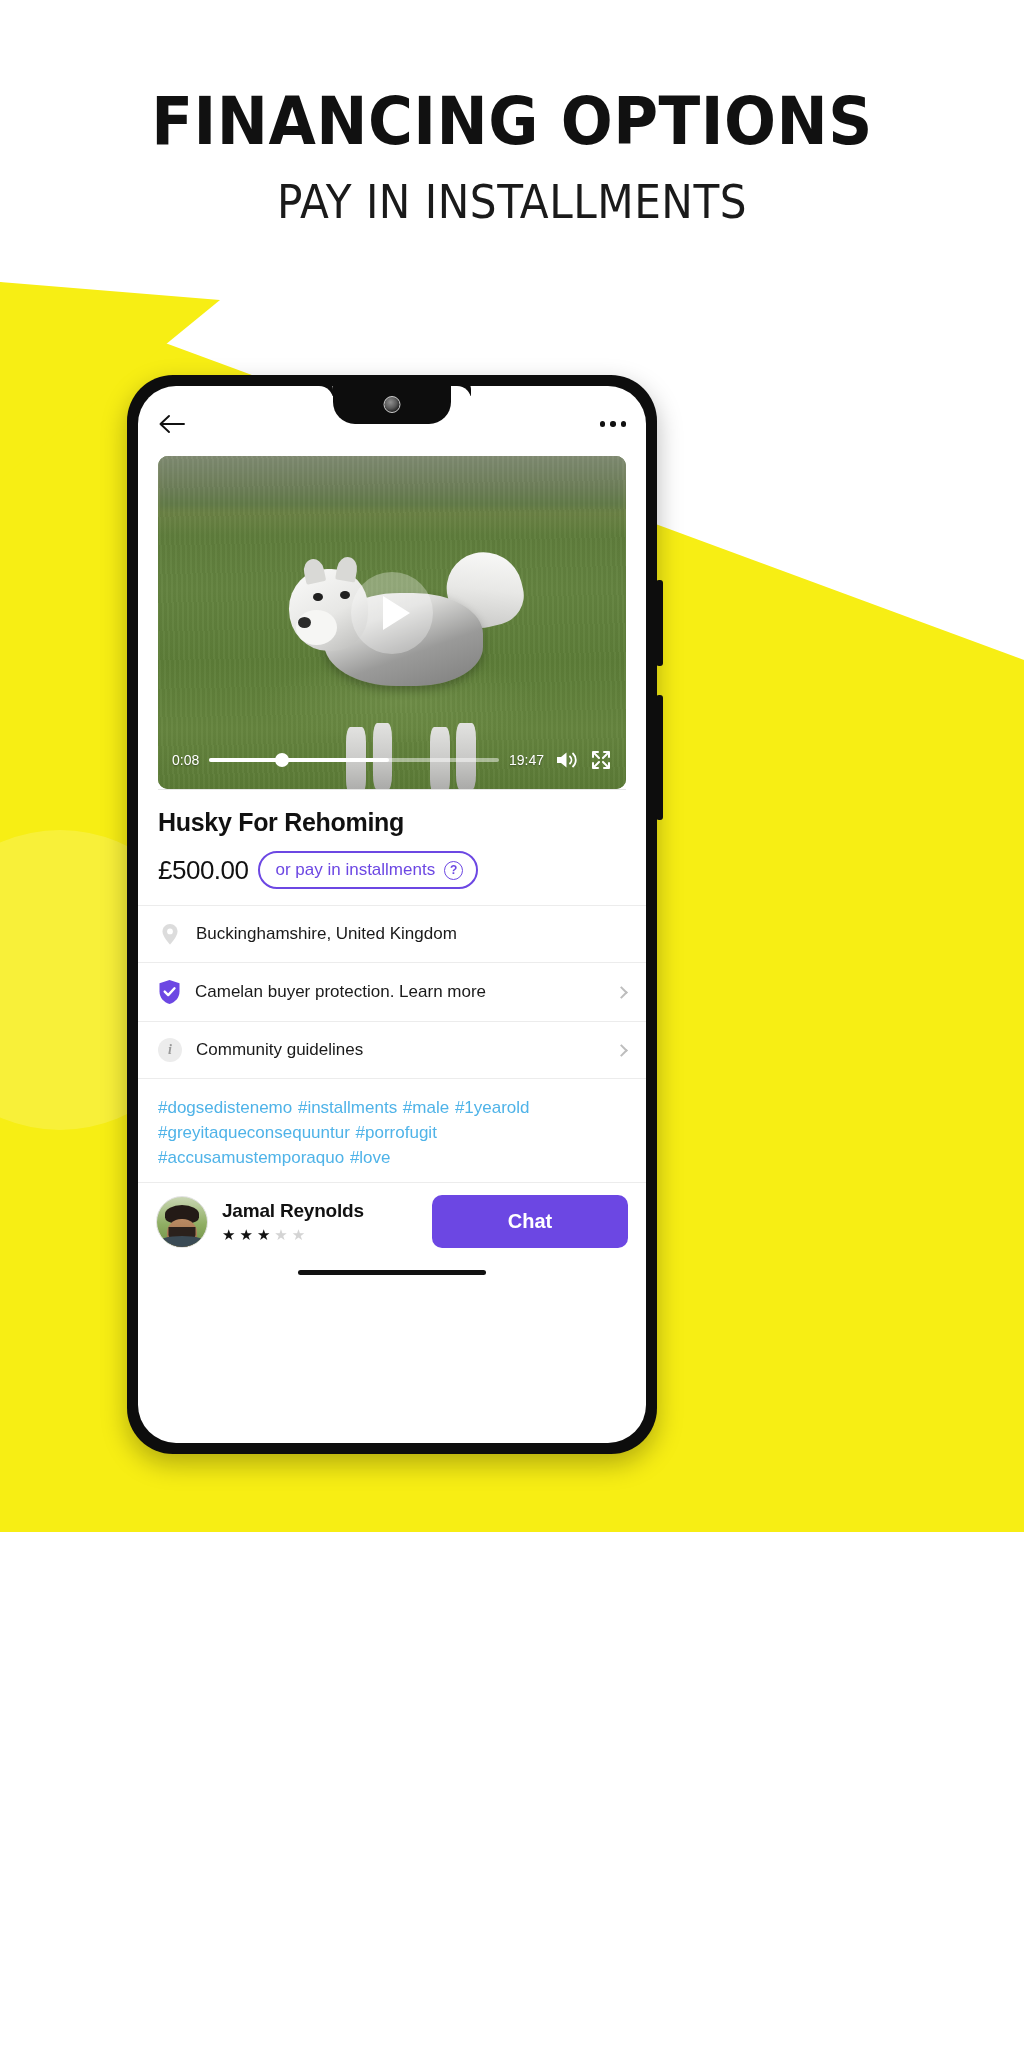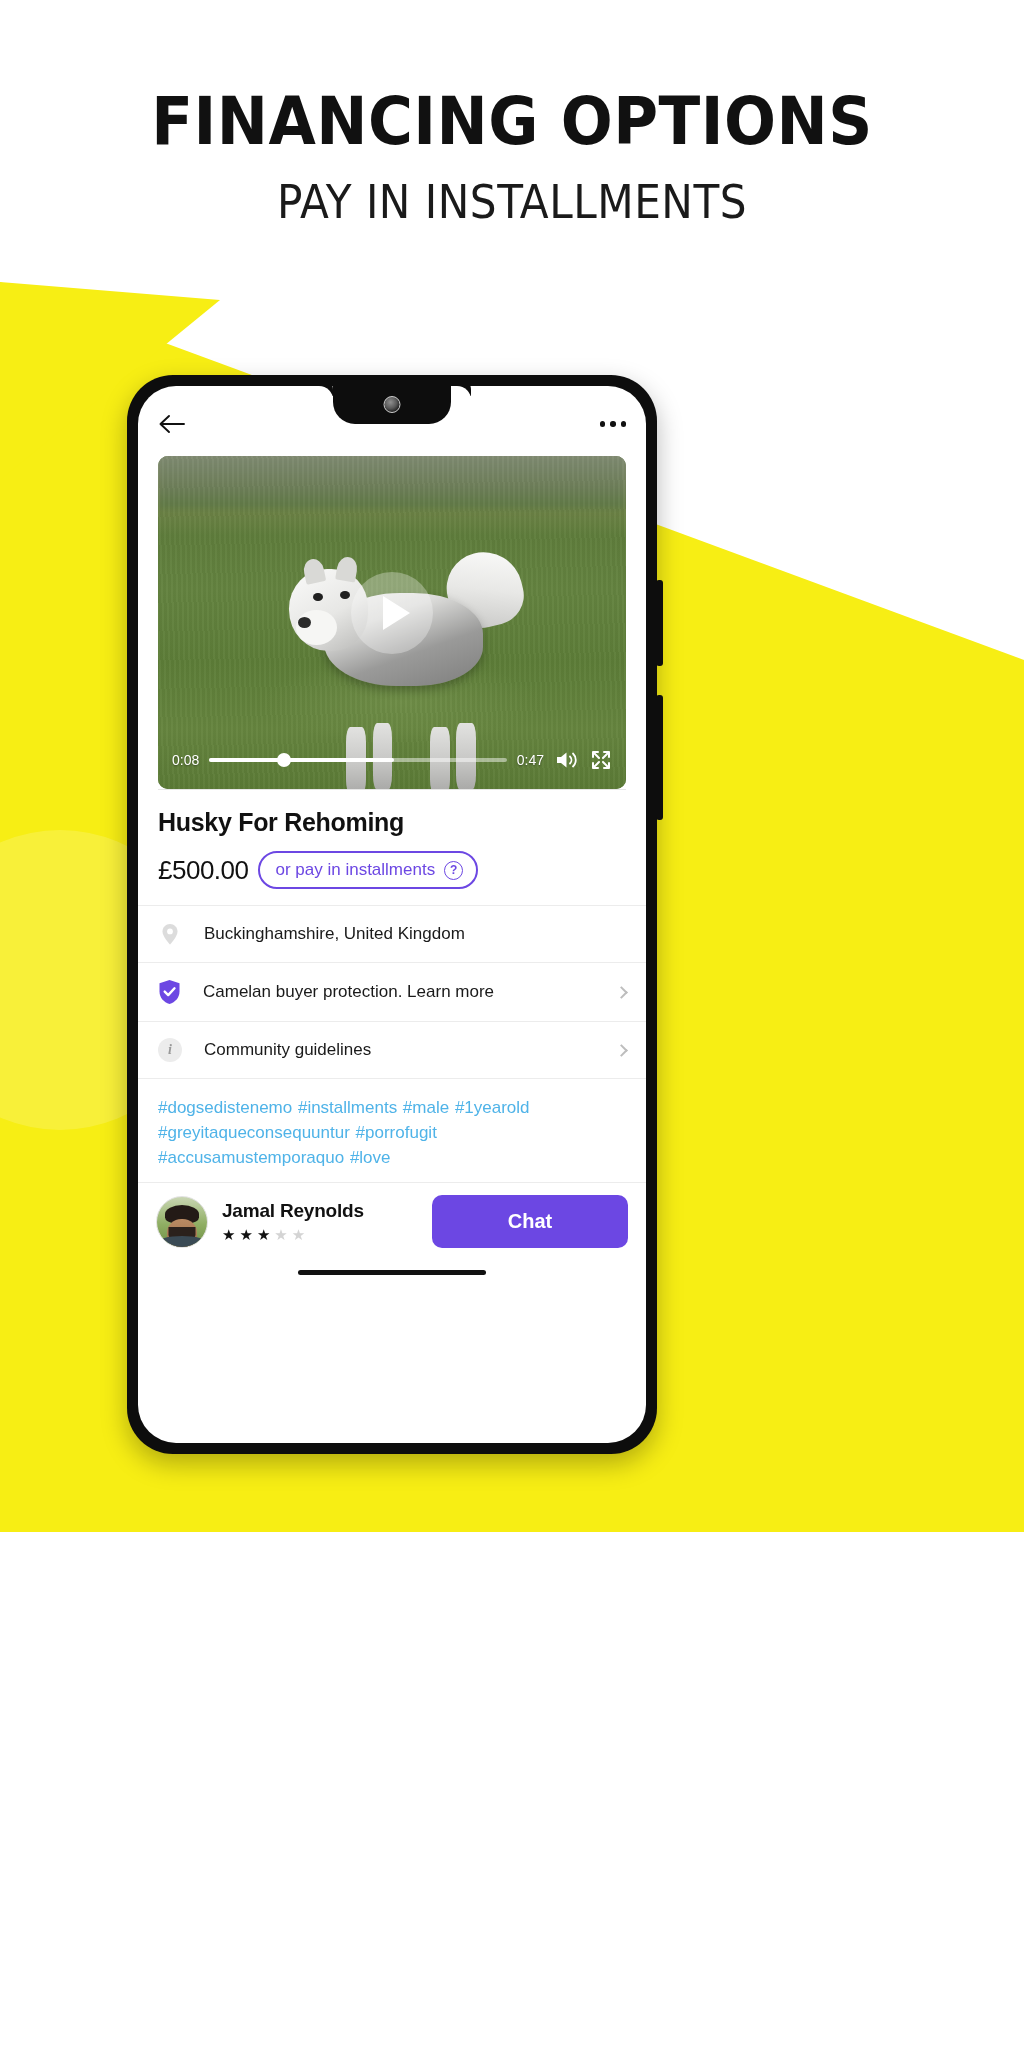--- a/index.html
+++ b/index.html
@@ -285,21 +285,21 @@
   }
   .pill-q {
     width: 19px; height: 19px; border-radius: 50%;
     border: 1.6px solid #6c47e3;
     display: inline-flex; align-items: center; justify-content: center;
     font-size: 12px; font-weight: 700; line-height: 1;
   }
 
   
   .info-row {
-    display: flex; align-items: center; gap: 22px;
+    display: flex; align-items: center; gap: 14px;
     padding: 16px 20px;
     border-top: 1px solid #ececec;
     cursor: pointer;
   }
   .info-text { flex: 1; font-size: 17px; color: #1a1a1a; }
   .info-text.bold { font-weight: 400; }
   .chev { width: 9px; height: 9px; border-right: 2px solid #bdbdbd;
           border-top: 2px solid #bdbdbd; transform: rotate(45deg); flex: none; }
   .pin {
     width: 24px; height: 24px; flex: none;
@@ -432,21 +432,21 @@
         <div class="play-btn">
           <div class="play-tri"></div>
         </div>
 
         <div class="video-controls">
           <span class="vtime">0:08</span>
           <div class="scrub">
             <div class="scrub-filled" id="scrub-filled" style="width: 62%;"></div>
             <div class="scrub-thumb" id="scrub-thumb" style="left: 25%;"></div>
           </div>
-          <span class="vtime">0:47</span>
+          <span class="vtime">19:47</span>
           <svg class="vc-icon" width="26" height="22" viewBox="0 0 26 22">
             <path d="M3 8 H7 L12.5 3.5 V18.5 L7 14 H3 Z" fill="#fff"></path>
             <path d="M16 7.5 a5 5 0 0 1 0 7" fill="none" stroke="#fff" stroke-width="1.8" stroke-linecap="round"></path>
             <path d="M19 4.5 a9 9 0 0 1 0 13" fill="none" stroke="#fff" stroke-width="1.8" stroke-linecap="round"></path>
           </svg>
           <svg class="vc-icon" width="22" height="22" viewBox="0 0 22 22">
             <path d="M3 8 V3 H8 M14 3 H19 V8 M19 14 V19 H14 M8 19 H3 V14" fill="none" stroke="#fff" stroke-width="2" stroke-linecap="round" stroke-linejoin="round"></path>
             <path d="M3.5 3.5 L9 9 M18.5 3.5 L13 9 M18.5 18.5 L13 13 M3.5 18.5 L9 13" fill="none" stroke="#fff" stroke-width="2" stroke-linecap="round"></path>
           </svg>
         </div>

